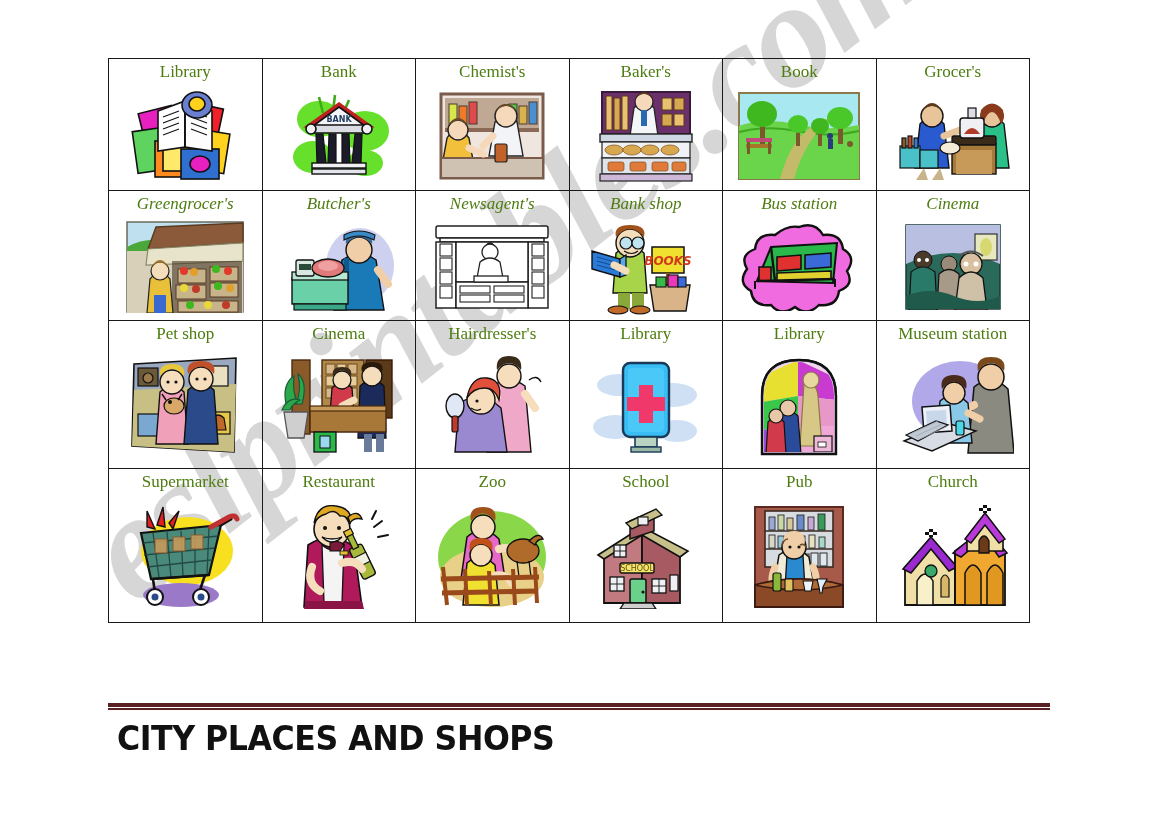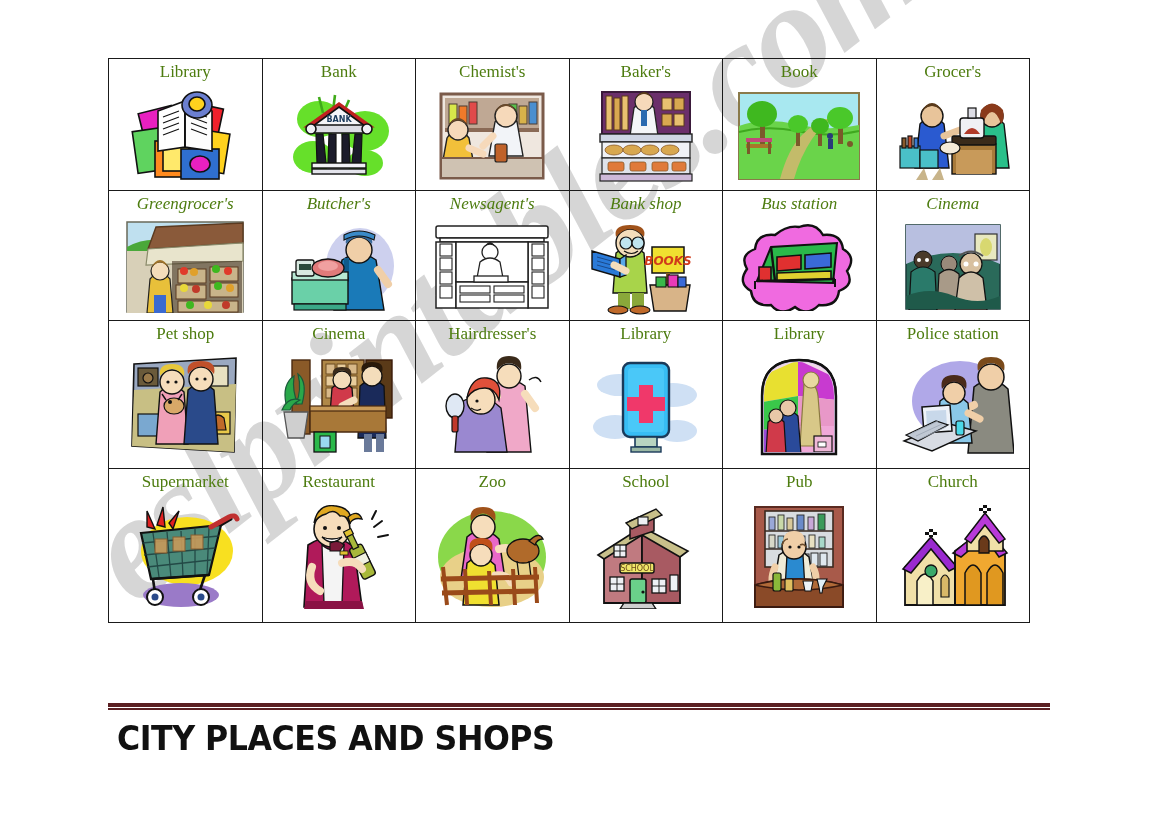--- a/index.html
+++ b/index.html
@@ -640,21 +640,21 @@
                     </clipPath>
                   </defs>
                 <path d="M4 98 L4 40 Q4 4 41 4 Q78 4 78 40 L78 98 Z" fill="none" stroke="#111" stroke-width="2.4"></path>
               </svg>
             </div>
           </div>
         </td>
 
         <td>
           <div class="cell-inner">
-            <div class="cell-label">Police station</div>
+            <div class="cell-label">Museum station</div>
             <div class="cell-art">
               <svg width="122" height="98" viewBox="0 0 122 98">
                 <ellipse cx="68" cy="44" rx="48" ry="40" fill="#b0a8e8"></ellipse>
                 <path d="M82 30 q18 -14 34 2 l6 64 h-46 z" fill="#8a8a80" stroke="#111" stroke-width="1.5"></path>
                 <circle cx="99" cy="20" r="13" fill="#f0cfa8" stroke="#111" stroke-width="1.5"></circle>
                 <path d="M86 14 q13 -16 26 0 q3 -14 -13 -14 q-16 0 -13 14" fill="#7a4a1a"></path>
                 <path d="M82 48 l-16 8" stroke="#f0cfa8" stroke-width="8" stroke-linecap="round"></path>
                 <path d="M48 44 q14 -12 28 2 l4 40 h-36 z" fill="#8ac8e8" stroke="#111" stroke-width="1.4"></path>
                 <circle cx="62" cy="36" r="11" fill="#f0cfa8" stroke="#111" stroke-width="1.4"></circle>
                 <path d="M50 32 q12 -15 24 0 q3 -14 -12 -14 q-15 0 -12 14" fill="#4a2a1a"></path>

